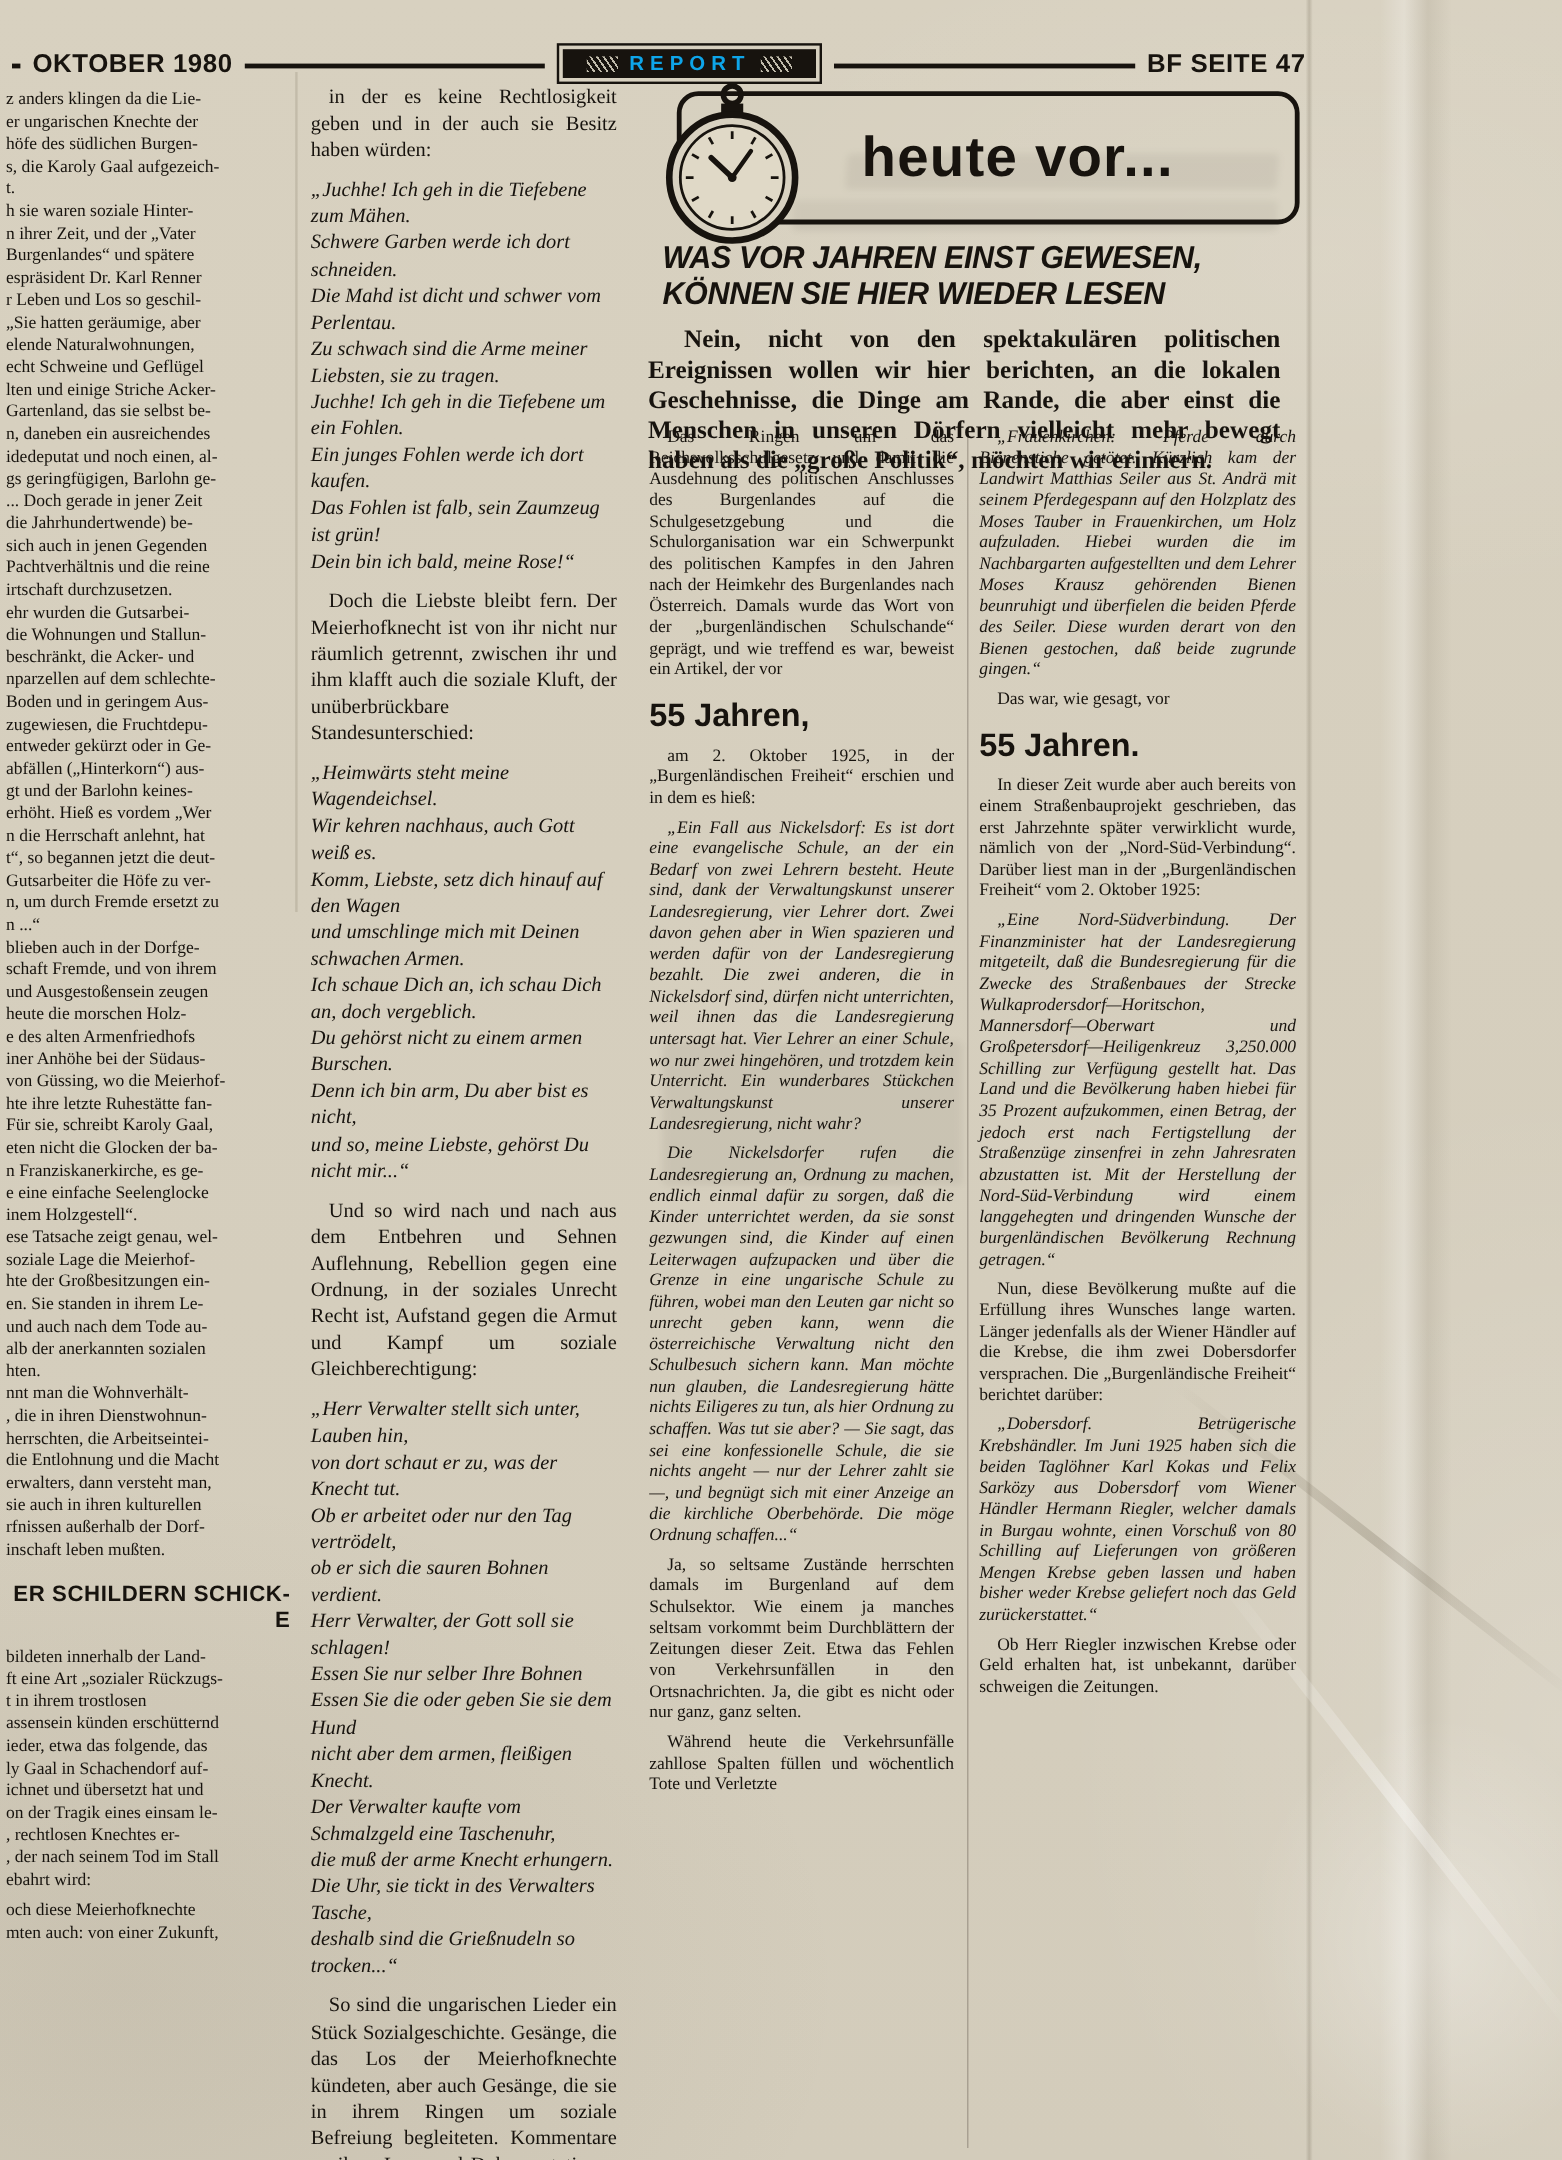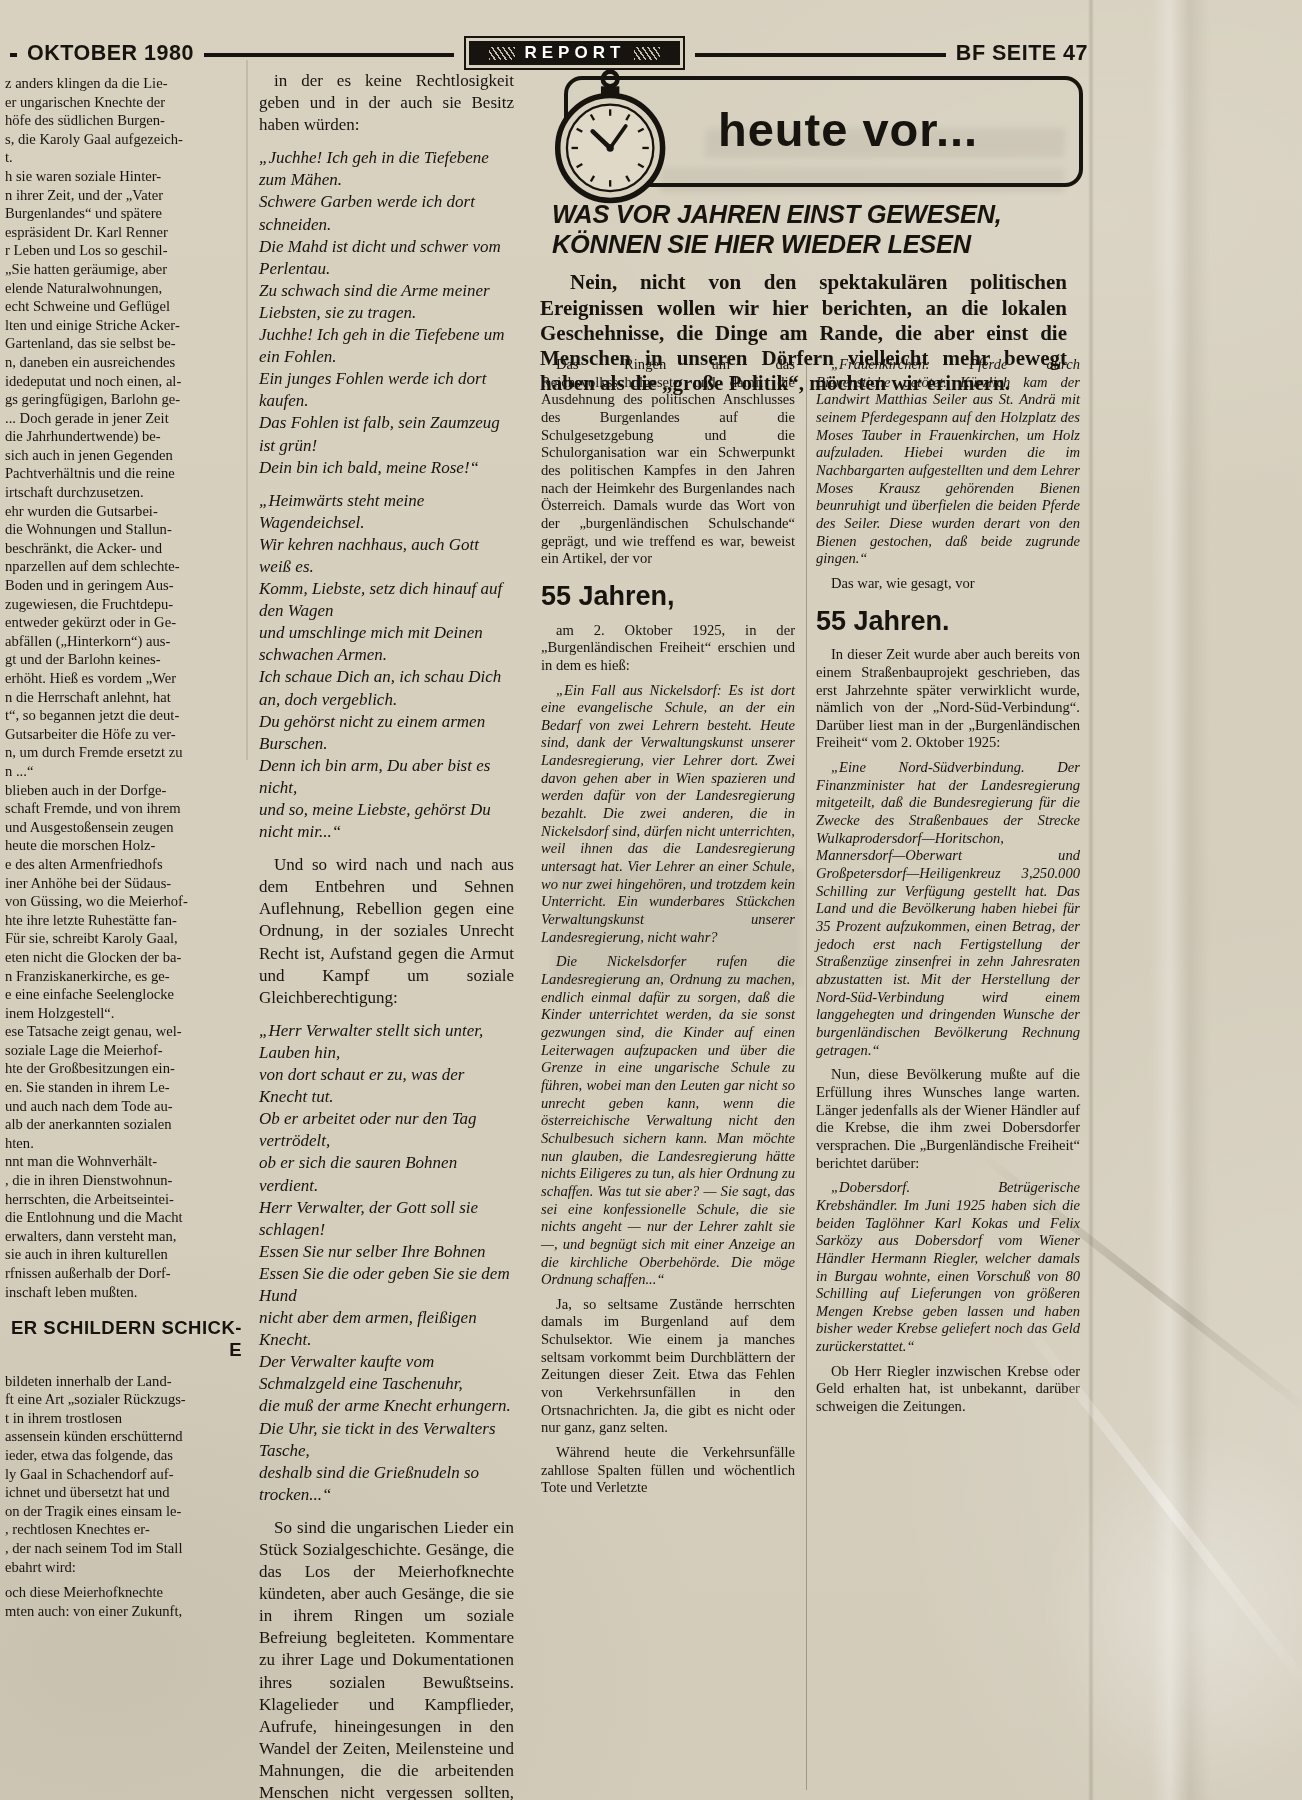--- a/index.html
+++ b/index.html
@@ -11,21 +11,21 @@
       radial-gradient(700px 900px at 100% 80%, rgba(255,255,255,.16), transparent 60%),
       radial-gradient(1000px 700px at 8% 92%, rgba(105,95,75,.10), transparent 60%),
       linear-gradient(#d8d1c0, #d3ccbb);
   }
   
   .masthead { position:absolute; left:10px; top:36px; width:1078px; display:flex; align-items:center; gap:10px;
     font-family:"Liberation Sans", sans-serif; font-weight:bold; font-size:21.5px; letter-spacing:.5px; z-index:4; }
   .rule { flex:1; border-top:4px solid #17130e; margin-top:3px; }
   .rule-stub { flex:0 0 7px; }
   .report-outer { flex:0 0 auto; border:2.5px solid #17130e; padding:3px; }
-  .report-inner { display:flex; align-items:center; gap:9px; background:#17130e; color:#ffffff; padding:2px 20px;
+  .report-inner { display:flex; align-items:center; gap:9px; background:#17130e; color:#0ea5e9; padding:2px 20px;
     font-size:17px; letter-spacing:5px; }
   .hatch { width:26px; height:13px;
     background:repeating-linear-gradient(55deg, rgba(222,216,198,.85) 0 1.5px, transparent 1.5px 4.5px); }
   .pageno { flex:0 0 auto; }
   .date { flex:0 0 auto; }
   
   .col { position:absolute; z-index:3; text-align:justify; }
   #col1 { left:5px;   top:74px;  width:237px; font-size:14.6px; line-height:1.275; text-align:left; }
   #col2 { left:259px; top:70px;  width:255px; font-size:17px; line-height:1.3; }
   #col3 { left:541px; top:356px; width:254px; font-size:14.6px; line-height:1.21; }
@@ -187,20 +187,21 @@
 
       <p class="block" data-style="poem">„Juchhe! Ich geh in die Tiefebene zum Mähen.
 Schwere Garben werde ich dort schneiden.
 Die Mahd ist dicht und schwer vom Perlentau.
 Zu schwach sind die Arme meiner Liebsten, sie zu tragen.
 Juchhe! Ich geh in die Tiefebene um ein Fohlen.
 Ein junges Fohlen werde ich dort kaufen.
 Das Fohlen ist falb, sein Zaumzeug ist grün!
 Dein bin ich bald, meine Rose!“</p>
 
+      <p class="block" data-style="body">Doch die Liebste bleibt fern. Der Meierhofknecht ist von ihr nicht nur räumlich getrennt, zwischen ihr und ihm klafft auch die soziale Kluft, der unüberbrückbare Standesunterschied:</p>
 
       <p class="block" data-style="poem">„Heimwärts steht meine Wagendeichsel.
 Wir kehren nachhaus, auch Gott weiß es.
 Komm, Liebste, setz dich hinauf auf den Wagen
 und umschlinge mich mit Deinen schwachen Armen.
 Ich schaue Dich an, ich schau Dich an, doch vergeblich.
 Du gehörst nicht zu einem armen Burschen.
 Denn ich bin arm, Du aber bist es nicht,
 und so, meine Liebste, gehörst Du nicht mir...“</p>
 

